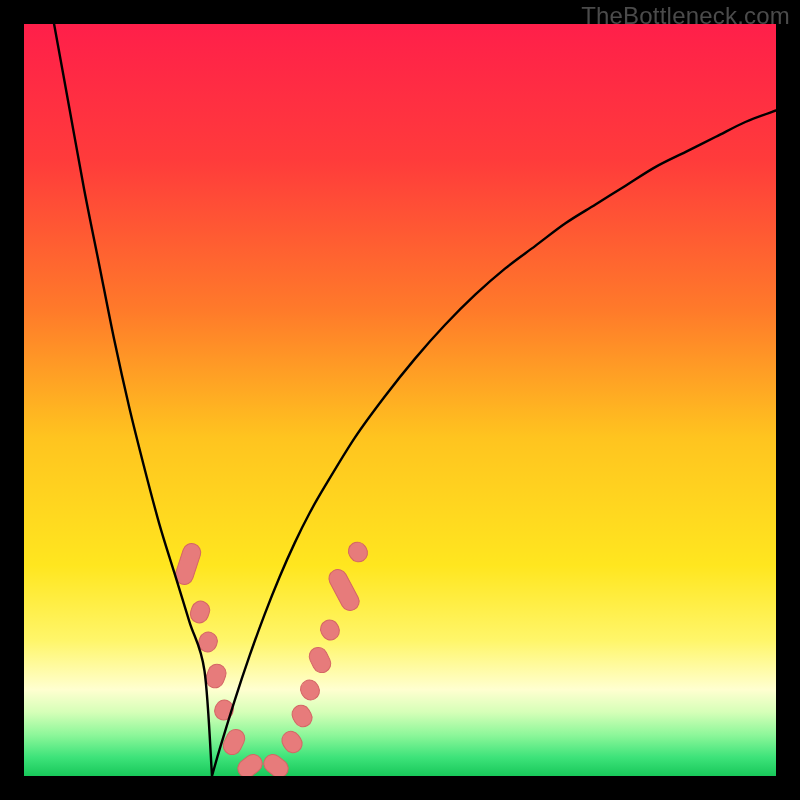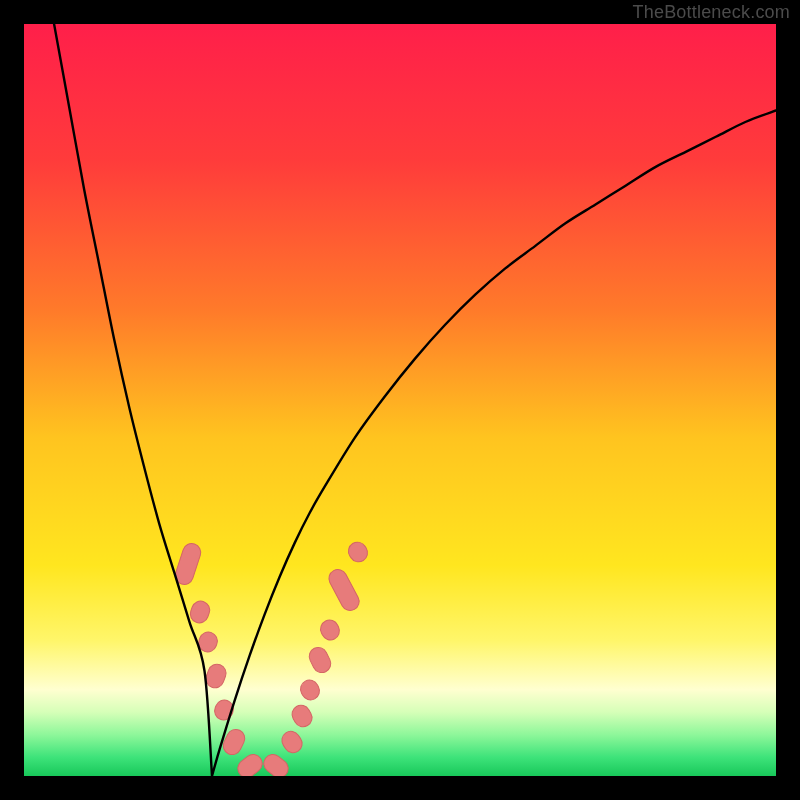--- a/index.html
+++ b/index.html
@@ -23,21 +23,21 @@
     top: 24px;
     left: 24px;
     width: 752px;
     height: 752px;
     overflow: hidden;
   }
   .watermark {
     position: absolute;
     top: 2px;
     right: 10px;
-    font-size: 18px;
+    font-size: 24px;
     font-weight: 500;
     color: #4b4b4b;
     letter-spacing: 0.2px;
     user-select: none;
   }
   svg {
     display: block;
   }
 </style>
 </head>

